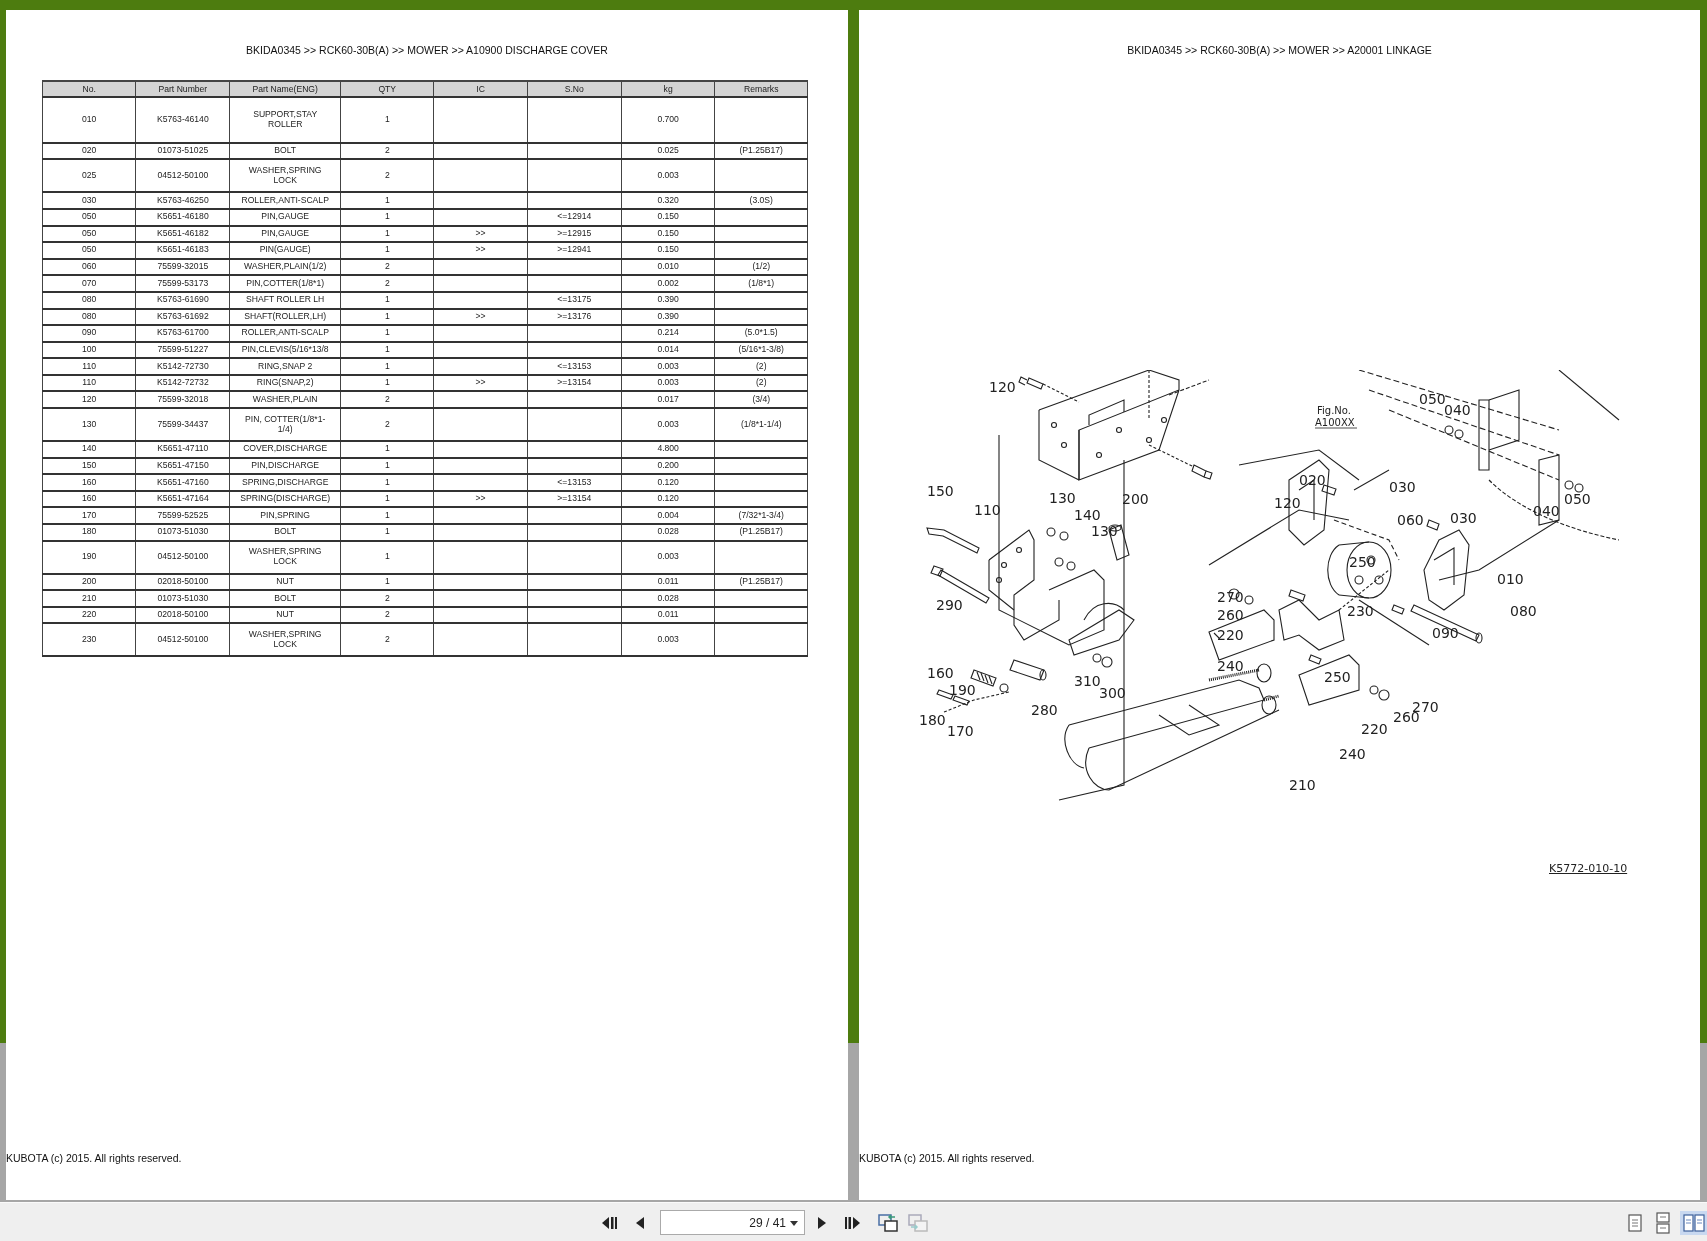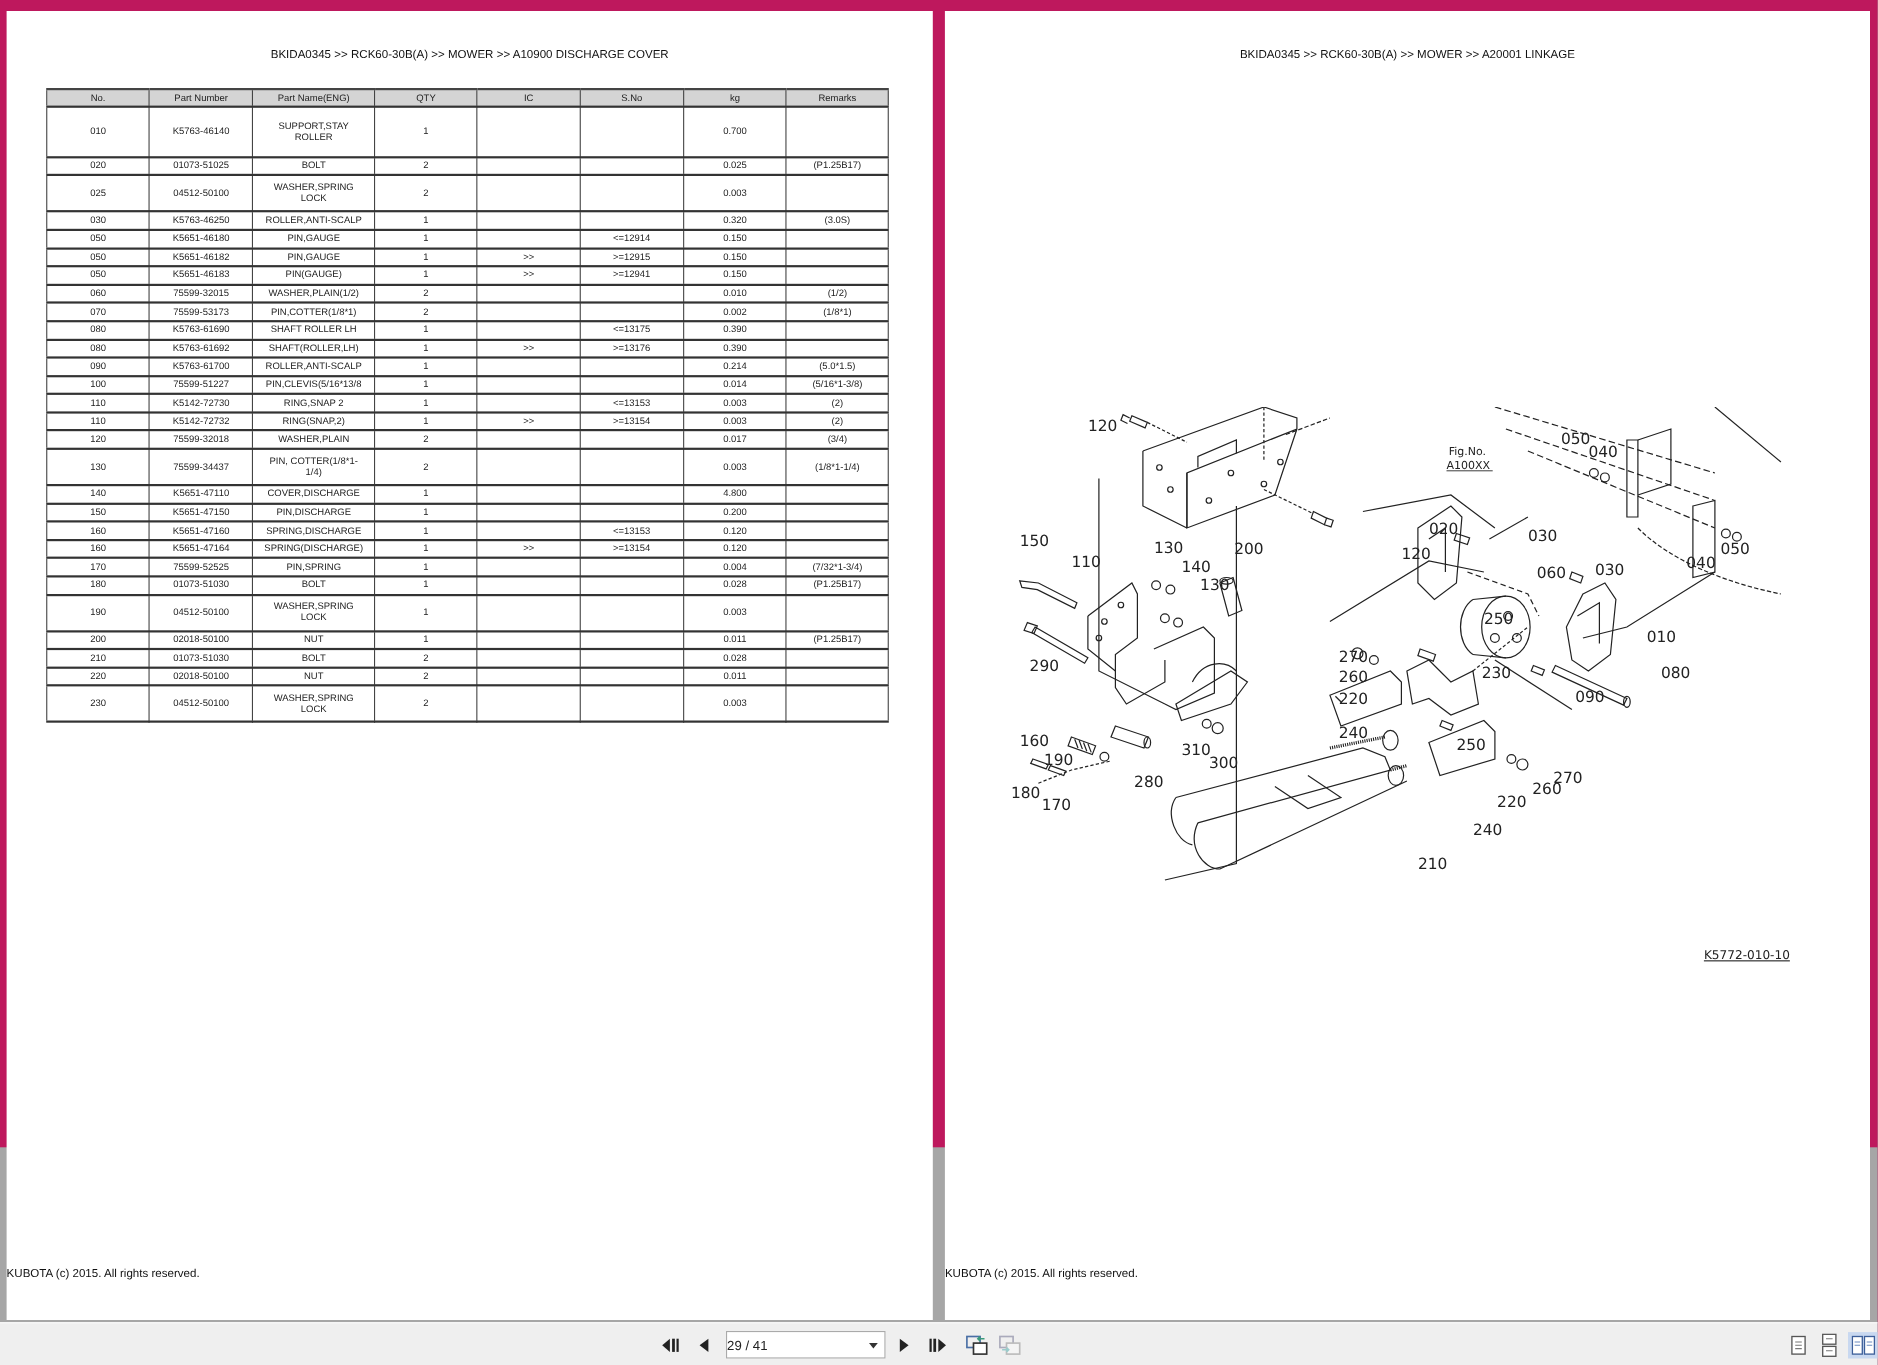--- a/index.html
+++ b/index.html
@@ -1,18 +1,18 @@
 <!DOCTYPE html>
 <html><head>
 <meta charset="utf-8">
 <style>
   * { box-sizing: border-box; margin: 0; padding: 0; }
   html, body { width: 1707px; height: 1241px; overflow: hidden; }
   body { background: #a6a6a6; font-family: "Liberation Sans", sans-serif; position: relative; }
-  .viewer { position: absolute; left: 0; top: 0; width: 1707px; height: 1043px; background: #be185d; }
+  .viewer { position: absolute; left: 0; top: 0; width: 1707px; height: 1043px; background: #4d7c0f; }
   .page { position: absolute; top: 10px; height: 1190px; background: #fff; }
   #page-left { left: 6px; width: 842px; }
   #page-right { left: 859px; width: 841px; }
   .page-header { position: absolute; top: 34px; left: 0; width: 100%; text-align: center; font-size: 10.5px; color: #111; }
   .page-footer { position: absolute; top: 1142px; left: 0; width: 100%; text-align: left; font-size: 10.5px; color: #111; }
   table.parts { position: absolute; left: 36px; top: 70px; width: 766px; border-collapse: collapse; font-size: 8.6px; color: #222; }
   table.parts th { background: #d4d4d4; font-weight: normal; height: 16px; border: 1px solid #444; border-top: 2px solid #444; }
   table.parts td { border: 1px solid #444; text-align: center; height: 16.6px; padding: 0 2px; line-height: 1.15; }
   table.parts tr.tall td { height: 33px; }
   table.parts tr { border-bottom: 2px solid #333; }
@@ -20,21 +20,21 @@
   col.c-qty { width: 96px; } col.c-ic { width: 96px; } col.c-sno { width: 96px; } col.c-kg { width: 96px; } col.c-rem { width: 94px; }
   .diagram { position: absolute; left: 60px; top: 360px; width: 720px; height: 500px; }
   .diagram svg { width: 100%; height: 100%; }
   .callout { font-family: "DejaVu Sans", sans-serif; font-size: 14px; fill: #222; }
   .figref { font-family: "DejaVu Sans", sans-serif; font-size: 10px; fill: #222; }
   .figcode { position: absolute; left: 690px; top: 852px; font-family: "DejaVu Sans", sans-serif; font-size: 11px; color: #222; text-decoration: underline; }
   
   .toolbar { position: absolute; left: 0; top: 1202px; width: 1707px; height: 39px; background: #efefef; border-top: 1px solid #fafafa; }
   .tb-btn { position: absolute; top: 8px; height: 24px; display: flex; align-items: center; justify-content: center; cursor: pointer; }
   .page-box { position: absolute; left: 660px; top: 7px; width: 145px; height: 25px; background: #fff; border: 1px solid #aaa; font-size: 12px; color: #222; }
-  .page-box span.val { position: absolute; left: 0; width: 125px; text-align: left; top: 5px; }
+  .page-box span.val { position: absolute; left: 0; width: 125px; text-align: right; top: 5px; }
   .page-box .caret { position: absolute; right: 6px; top: 10px; width: 0; height: 0; border-left: 4px solid transparent; border-right: 4px solid transparent; border-top: 5px solid #333; }
 </style>
 </head>
 <body>
 
 <div class="viewer">
 
   <div class="page" id="page-left">
     <div class="page-header">BKIDA0345 &gt;&gt; RCK60-30B(A) &gt;&gt; MOWER &gt;&gt; A10900   DISCHARGE COVER</div>
 

